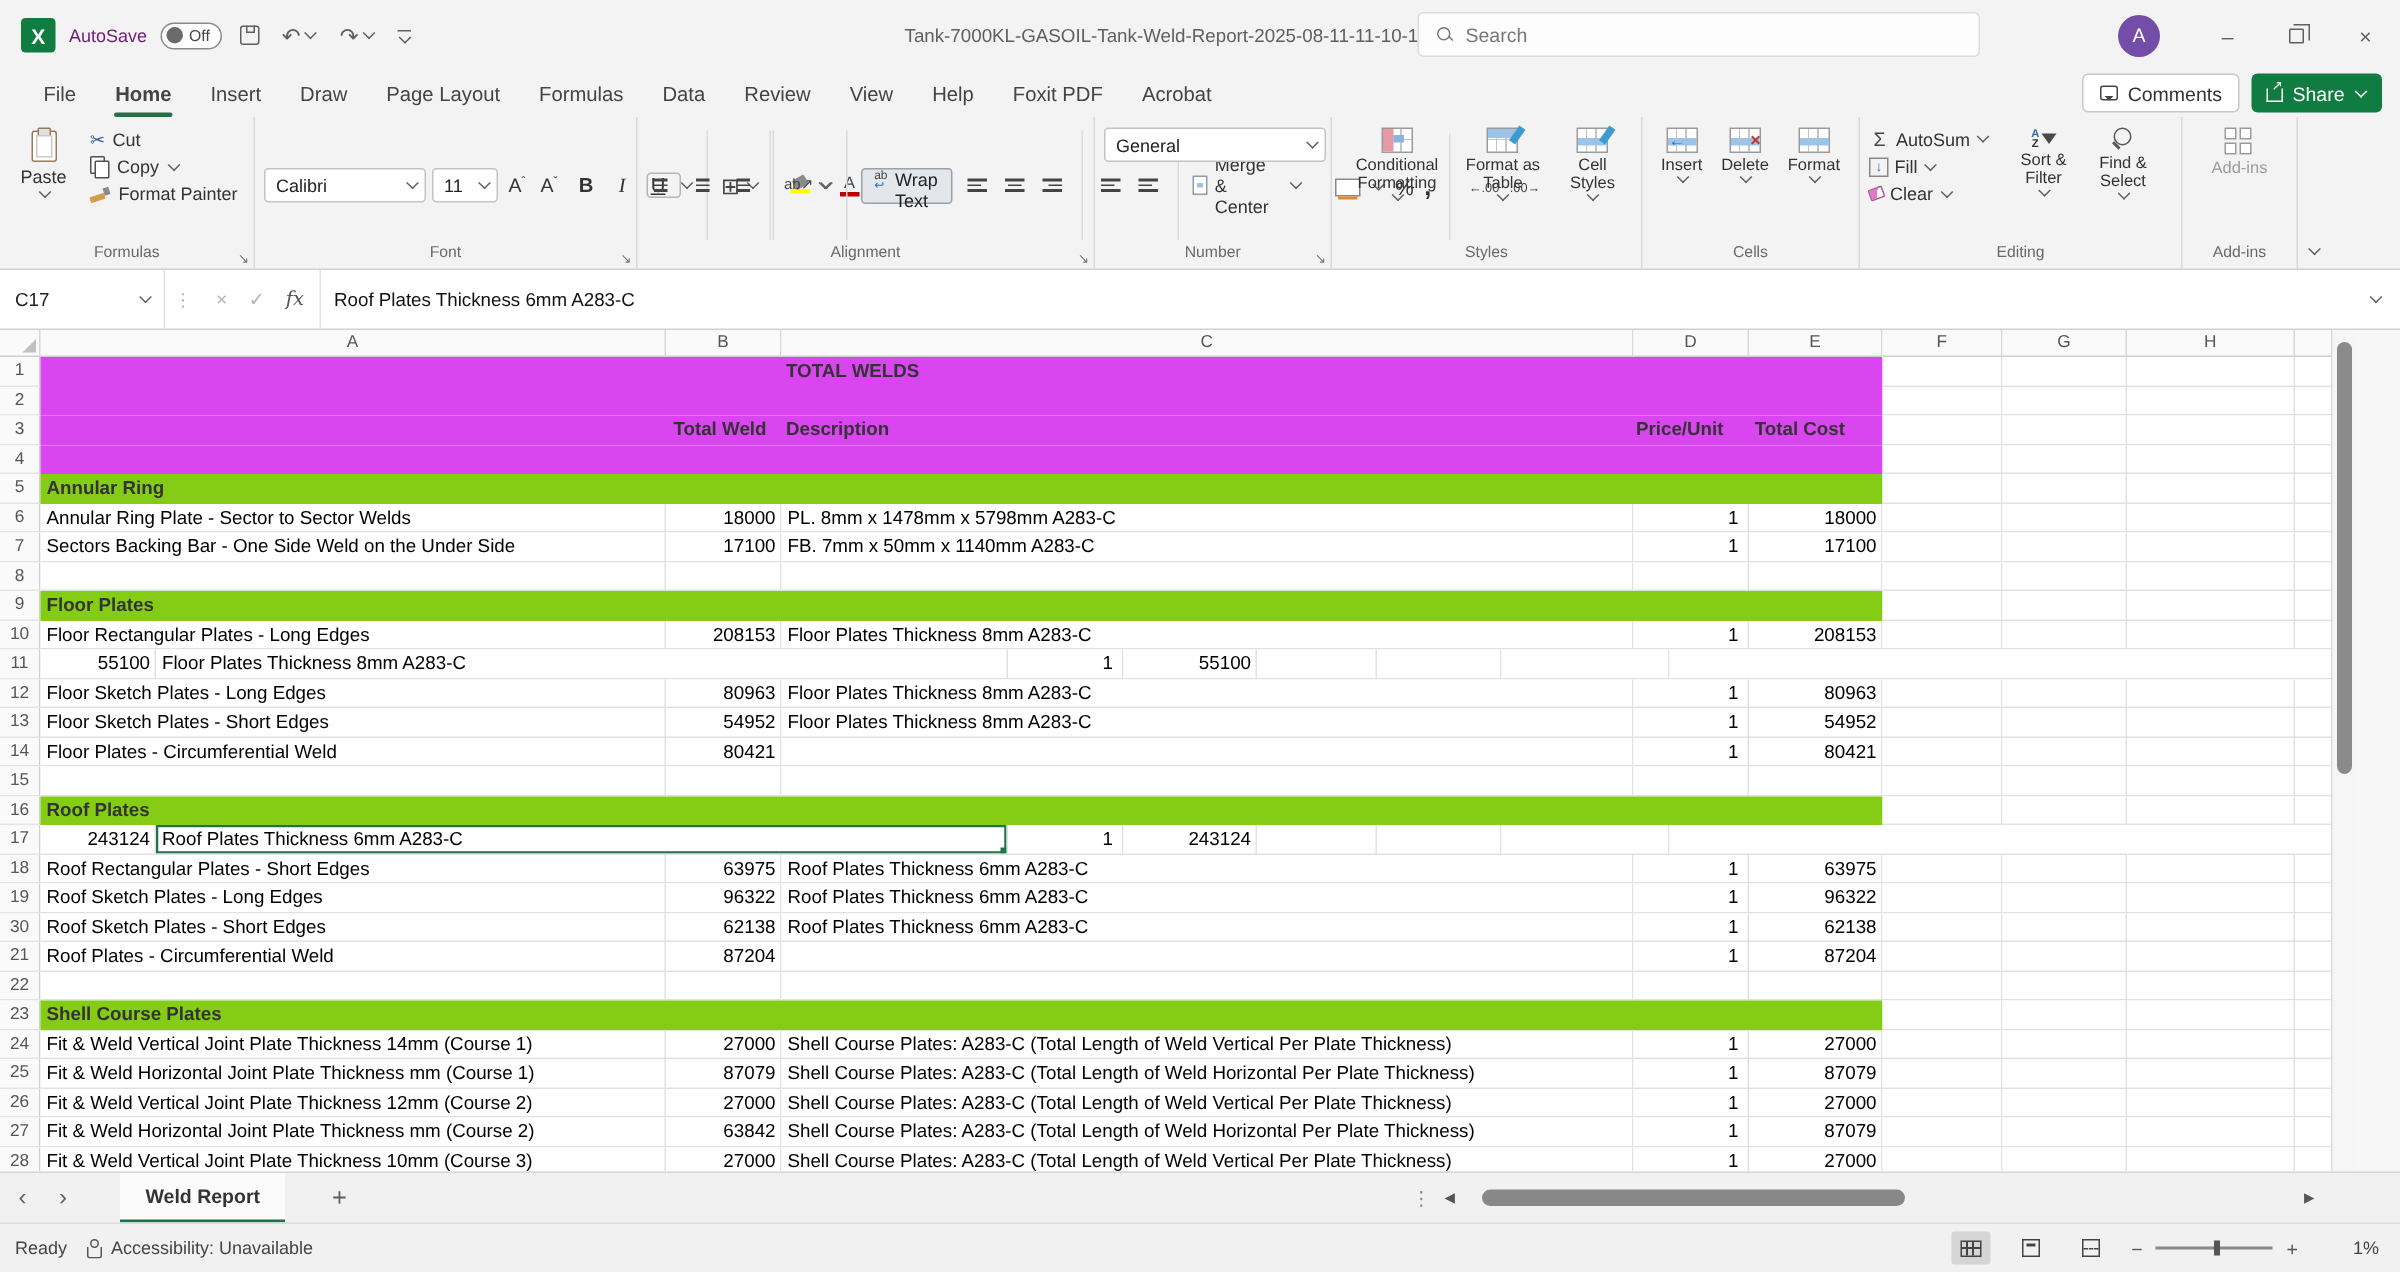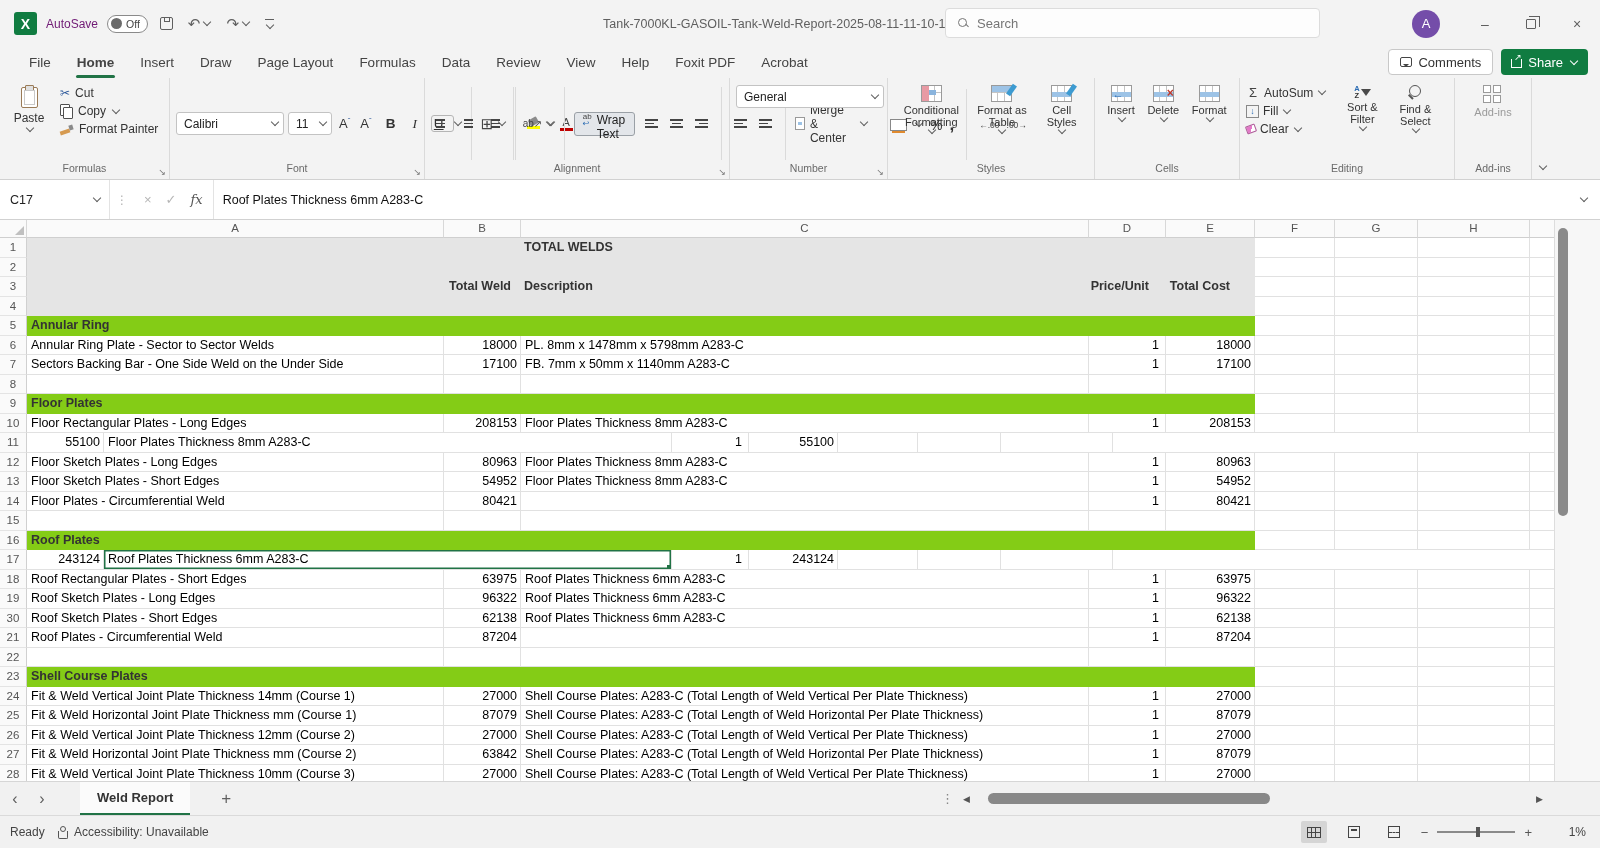--- a/index.html
+++ b/index.html
@@ -149,21 +149,21 @@
 .corner::after{content:"";position:absolute;right:2px;bottom:2px;border-left:9px solid transparent;border-bottom:9px solid #c0c0c0}
 .chd{flex-shrink:0;text-align:center;font-size:11.5px;color:#555;background:#fafafa;
   border-right:1px solid #d8d8d8;border-bottom:1px solid #cfcfcf;line-height:17px}
 .gbody2{height:543px;overflow:hidden;display:flex;flex-direction:column}
 .srow{display:flex;height:19.5px;flex-shrink:0}
 .rh{width:27px;flex-shrink:0;background:#fafafa;border-right:1px solid #d0d0d0;border-bottom:1px solid #e4e4e4;
   font-size:11.5px;color:#555;text-align:center;line-height:19.5px}
 .cell{flex-shrink:0;border-right:1px solid #e1e1e1;border-bottom:1px solid #e1e1e1;font-size:12.5px;
   line-height:18.5px;white-space:nowrap;overflow:hidden;background:#fff;color:#000}
 .band{display:flex;width:1228px;flex-shrink:0}
-.band.yellow{background:#e5e5e5}.band.green{background:#84cc16}
+.band.yellow{background:#d946ef}.band.green{background:#84cc16}
 .bs{flex-shrink:0;font-size:12.5px;line-height:19.5px;white-space:nowrap;overflow:hidden}
 .w-a{width:417px}.w-b{width:77px}.w-c{width:568px}.w-d{width:77px}.w-e{width:89px}
 .w-f{width:80px}.w-g{width:83px}.w-h{width:112px}.w-fill{flex:1 1 auto;border-right:none}
 .band .w-a{width:416px}.band .w-e{width:90px}
 .tl{padding-left:4px}.tr{text-align:right;padding-right:3px}.trd{text-align:right;padding-right:6px}
 .hb{padding-right:9px}.hd2{padding-right:16px}.he2{padding-right:25px}
 .bold{font-weight:700}
 .sel{box-shadow:inset 0 0 0 1.5px #217346;position:relative}
 .sel::after{content:"";position:absolute;right:0;bottom:0;width:4px;height:4px;background:#217346}
 .vscroll{width:16px;background:#f6f6f6;border-left:1px solid #ddd;position:relative;flex-shrink:0}

